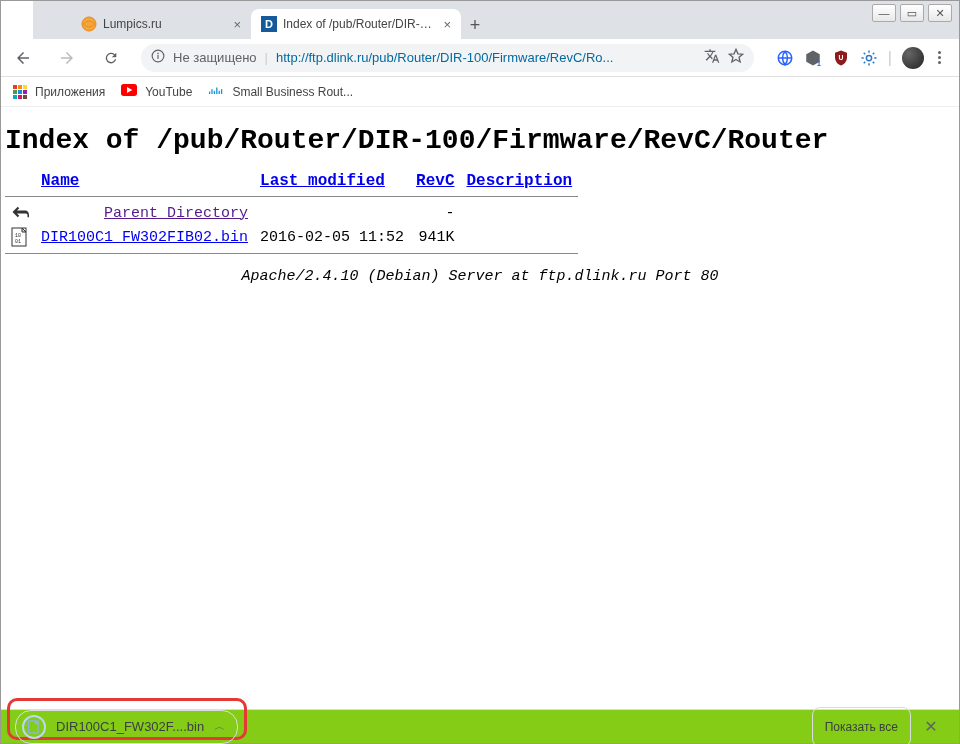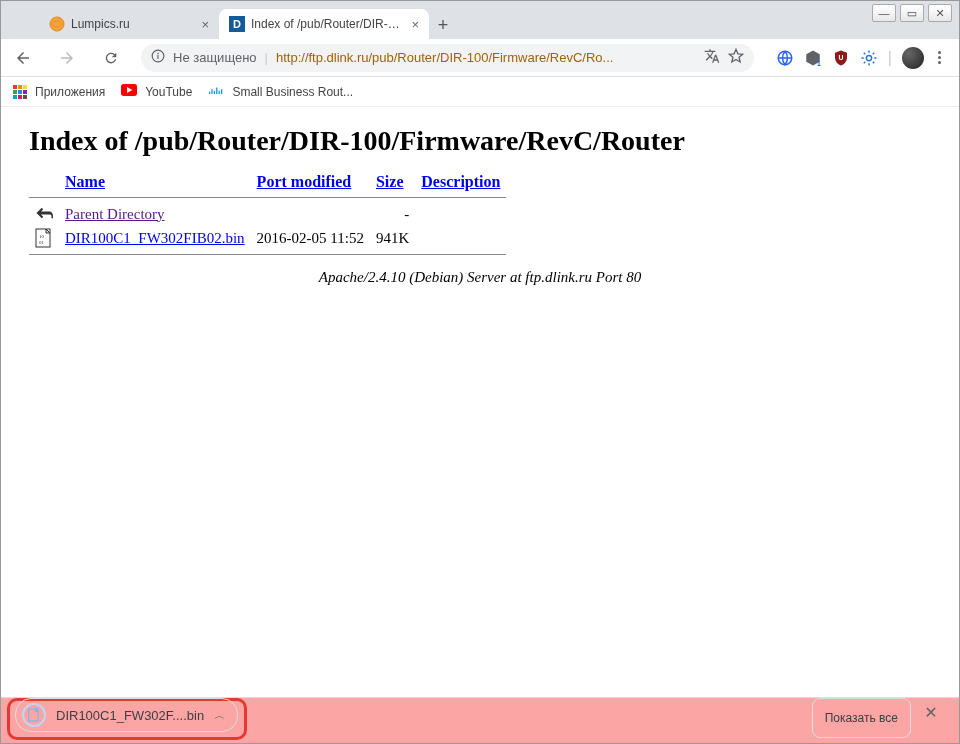--- a/index.html
+++ b/index.html
@@ -3,64 +3,64 @@
 <meta charset="utf-8">
 <style>
   * { box-sizing: border-box; margin: 0; padding: 0; }
   body { font-family: Arial, sans-serif; background: #fff; width: 960px; height: 744px; position: relative; overflow: hidden; }
   
   .window-frame { border: 1px solid #999; width: 960px; height: 744px; background: #fff; }
   
   .window-controls { position: absolute; top: 4px; right: 8px; display: flex; gap: 4px; z-index: 10; }
   .wc-btn { width: 24px; height: 18px; border: 1px solid #aaa; background: linear-gradient(#fff,#e8e8e8); font-size: 11px; display: flex; align-items: center; justify-content: center; cursor: pointer; color: #555; border-radius: 2px; }
   
-  .tab-bar { height: 38px; background: #dee1e6; display: flex; align-items: flex-end; padding: 0 8px; padding-top: 8px; }
+  .tab-bar { height: 38px; background: #dee1e6; display: flex; align-items: flex-end; padding: 0 8px; padding-top: 8px; margin-left: 32px; }
   .tab-spacer { width: 30px; }
   .tab { height: 30px; background: #dee1e6; display: flex; align-items: center; padding: 0 10px; font-size: 12px; color: #444; border-top-left-radius: 8px; border-top-right-radius: 8px; max-width: 210px; min-width: 180px; gap: 6px; }
   .tab.active { background: #fff; }
   .tab .favicon { width: 16px; height: 16px; flex-shrink: 0; }
   .tab .tab-title { white-space: nowrap; overflow: hidden; text-overflow: ellipsis; flex: 1; }
   .tab .tab-close { font-size: 13px; color: #666; cursor: pointer; }
   .new-tab { width: 28px; height: 28px; display: flex; align-items: center; justify-content: center; font-size: 18px; color: #555; cursor: pointer; }
   
   .addr-bar { height: 38px; background: #fff; border-bottom: 1px solid #e0e0e0; display: flex; align-items: center; padding: 0 8px; gap: 16px; }
   .nav-btn { width: 28px; height: 28px; display: flex; align-items: center; justify-content: center; color: #5f6368; cursor: pointer; border-radius: 50%; }
   .nav-btn.disabled { color: #bbb; }
   .omnibox { flex: 1; height: 28px; background: #f1f3f4; border-radius: 14px; display: flex; align-items: center; padding: 0 10px; font-size: 13px; color: #5f6368; gap: 8px; }
   .omnibox .info-icon { color: #5f6368; }
   .omnibox .ns { color: #5f6368; }
   .omnibox .sep { color: #ccc; }
-  .omnibox .url { color: #a16207; flex: 1; white-space: nowrap; overflow: hidden; text-overflow: ellipsis; }
+  .omnibox .url { color: #0369a1; flex: 1; white-space: nowrap; overflow: hidden; text-overflow: ellipsis; }
   .addr-icons { display: flex; align-items: center; gap: 10px; padding: 0 6px; }
   .ext-icon { width: 18px; height: 18px; display: flex; align-items: center; justify-content: center; }
   .avatar { width: 22px; height: 22px; border-radius: 50%; background: radial-gradient(circle at 30% 30%, #666, #222); }
   .menu-dots { display: flex; flex-direction: column; gap: 2px; cursor: pointer; padding: 4px; }
   .menu-dots span { width: 3px; height: 3px; background: #5f6368; border-radius: 50%; }
   
   .bookmarks-bar { height: 30px; background: #fff; border-bottom: 1px solid #eee; display: flex; align-items: center; padding: 0 12px; gap: 16px; font-size: 12px; color: #444; }
   .bm-item { display: flex; align-items: center; gap: 8px; cursor: pointer; }
   .bm-apps { display: grid; grid-template-columns: repeat(3, 4px); grid-template-rows: repeat(3, 4px); gap: 1px; }
   .bm-apps span:nth-child(1){background:#e53935;} .bm-apps span:nth-child(2){background:#fb8c00;} .bm-apps span:nth-child(3){background:#fdd835;}
   .bm-apps span:nth-child(4){background:#43a047;} .bm-apps span:nth-child(5){background:#1e88e5;} .bm-apps span:nth-child(6){background:#8e24aa;}
   .bm-apps span:nth-child(7){background:#00acc1;} .bm-apps span:nth-child(8){background:#d81b60;} .bm-apps span:nth-child(9){background:#6d4c41;}
   
-  .content { padding: 10px 28px; font-family: Liberation Serif, serif; }
+  .content { padding: 10px 4px; font-family: Liberation Mono, monospace; }
   .content h1 { font-size: 28px; font-weight: bold; margin: 8px 0 14px 0; }
   .dir-table { border-collapse: collapse; }
   .dir-table th { text-align: left; font-weight: bold; padding: 2px 6px; }
   .dir-table th a { color: #0000ee; text-decoration: underline; }
-  .dir-table td { padding: 2px 6px; font-size: 15px; }
+  .dir-table td { padding: 2px 6px; font-size: 15px; text-align: right; }
   .dir-table td a { color: #0000ee; text-decoration: underline; }
   .dir-table td a.visited { color: #551a8b; }
   .dir-table .hr-row td { padding: 0; }
   .dir-table .hr-row hr { border: none; border-top: 1px solid #888; margin: 4px 0; }
   .file-icon { width: 18px; height: 20px; display: inline-block; vertical-align: middle; }
   .server-line { font-style: italic; font-size: 15px; margin-top: 10px; text-align: center; }
   
-  .download-bar { position: absolute; bottom: 1px; left: 1px; right: 1px; height: 46px; background: #fca5a5; border-top: 1px solid #ddd; display: flex; align-items: flex-start; padding: 0 14px; }
+  .download-bar { position: absolute; bottom: 1px; left: 1px; right: 1px; height: 34px; background: #84cc16; border-top: 1px solid #ddd; display: flex; align-items: center; padding: 0 14px; }
   .download-item { display: flex; align-items: center; gap: 10px; border: 1px solid #dadce0; border-radius: 16px; padding: 4px 12px 4px 6px; font-size: 13px; color: #3c4043; cursor: pointer; position: relative; }
   .download-highlight { position: absolute; border: 3px solid #e53935; border-radius: 10px; left: 6px; bottom: 3px; width: 240px; height: 42px; pointer-events: none; }
   .dl-icon { width: 24px; height: 24px; border: 2px solid #bcd7f5; border-radius: 50%; display: flex; align-items: center; justify-content: center; color: #8ab4e8; }
   .dl-chevron { color: #5f6368; font-size: 11px; }
   .download-bar .spacer { flex: 1; }
   .show-all { font-size: 12px; color: #3c4043; border: 1px solid #dadce0; border-radius: 8px; padding: 12px 12px; cursor: pointer; }
   .close-dl { width: 28px; height: 28px; display: flex; align-items: center; justify-content: center; color: #5f6368; cursor: pointer; font-size: 16px; margin-left: 6px; }
 </style>
 </head>
 <body>
@@ -216,22 +216,22 @@
     </div>
   </div>
 
   <div class="content">
     <h1>Index of /pub/Router/DIR-100/Firmware/RevC/Router</h1>
     <table class="dir-table">
       <tbody>
           <tr>
         <th></th>
         <th><a href="#">Name</a></th>
-        <th><a href="#">Port modified</a></th>
-        <th><a href="#">Size</a></th>
+        <th><a href="#">Last modified</a></th>
+        <th><a href="#">RevC</a></th>
         <th><a href="#">Description</a></th>
       </tr>
       <tr class="hr-row">
             <td colspan="5">
               <hr>
             </td>
           </tr>
       <tr>
         <td><span class="file-icon"><svg width="18" height="18" viewBox="0 0 24 24">
                   <path d="M20 10H8l3-3-2-2-7 7 7 7 2-2-3-3h12c1 0 2 1 2 2v3h2v-3c0-3-2-6-4-6z" fill="#333"></path>

